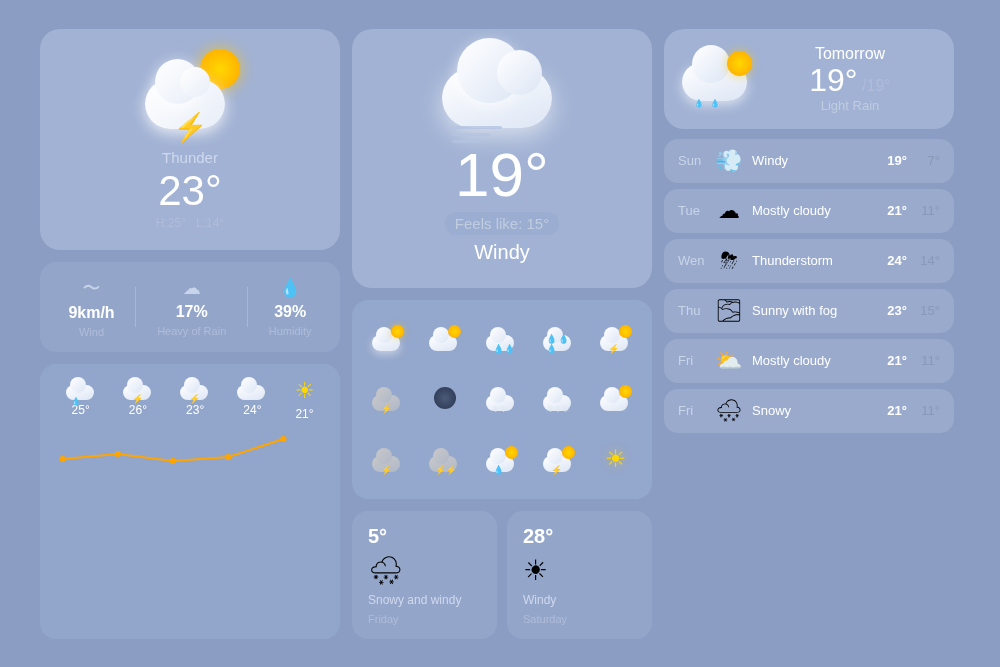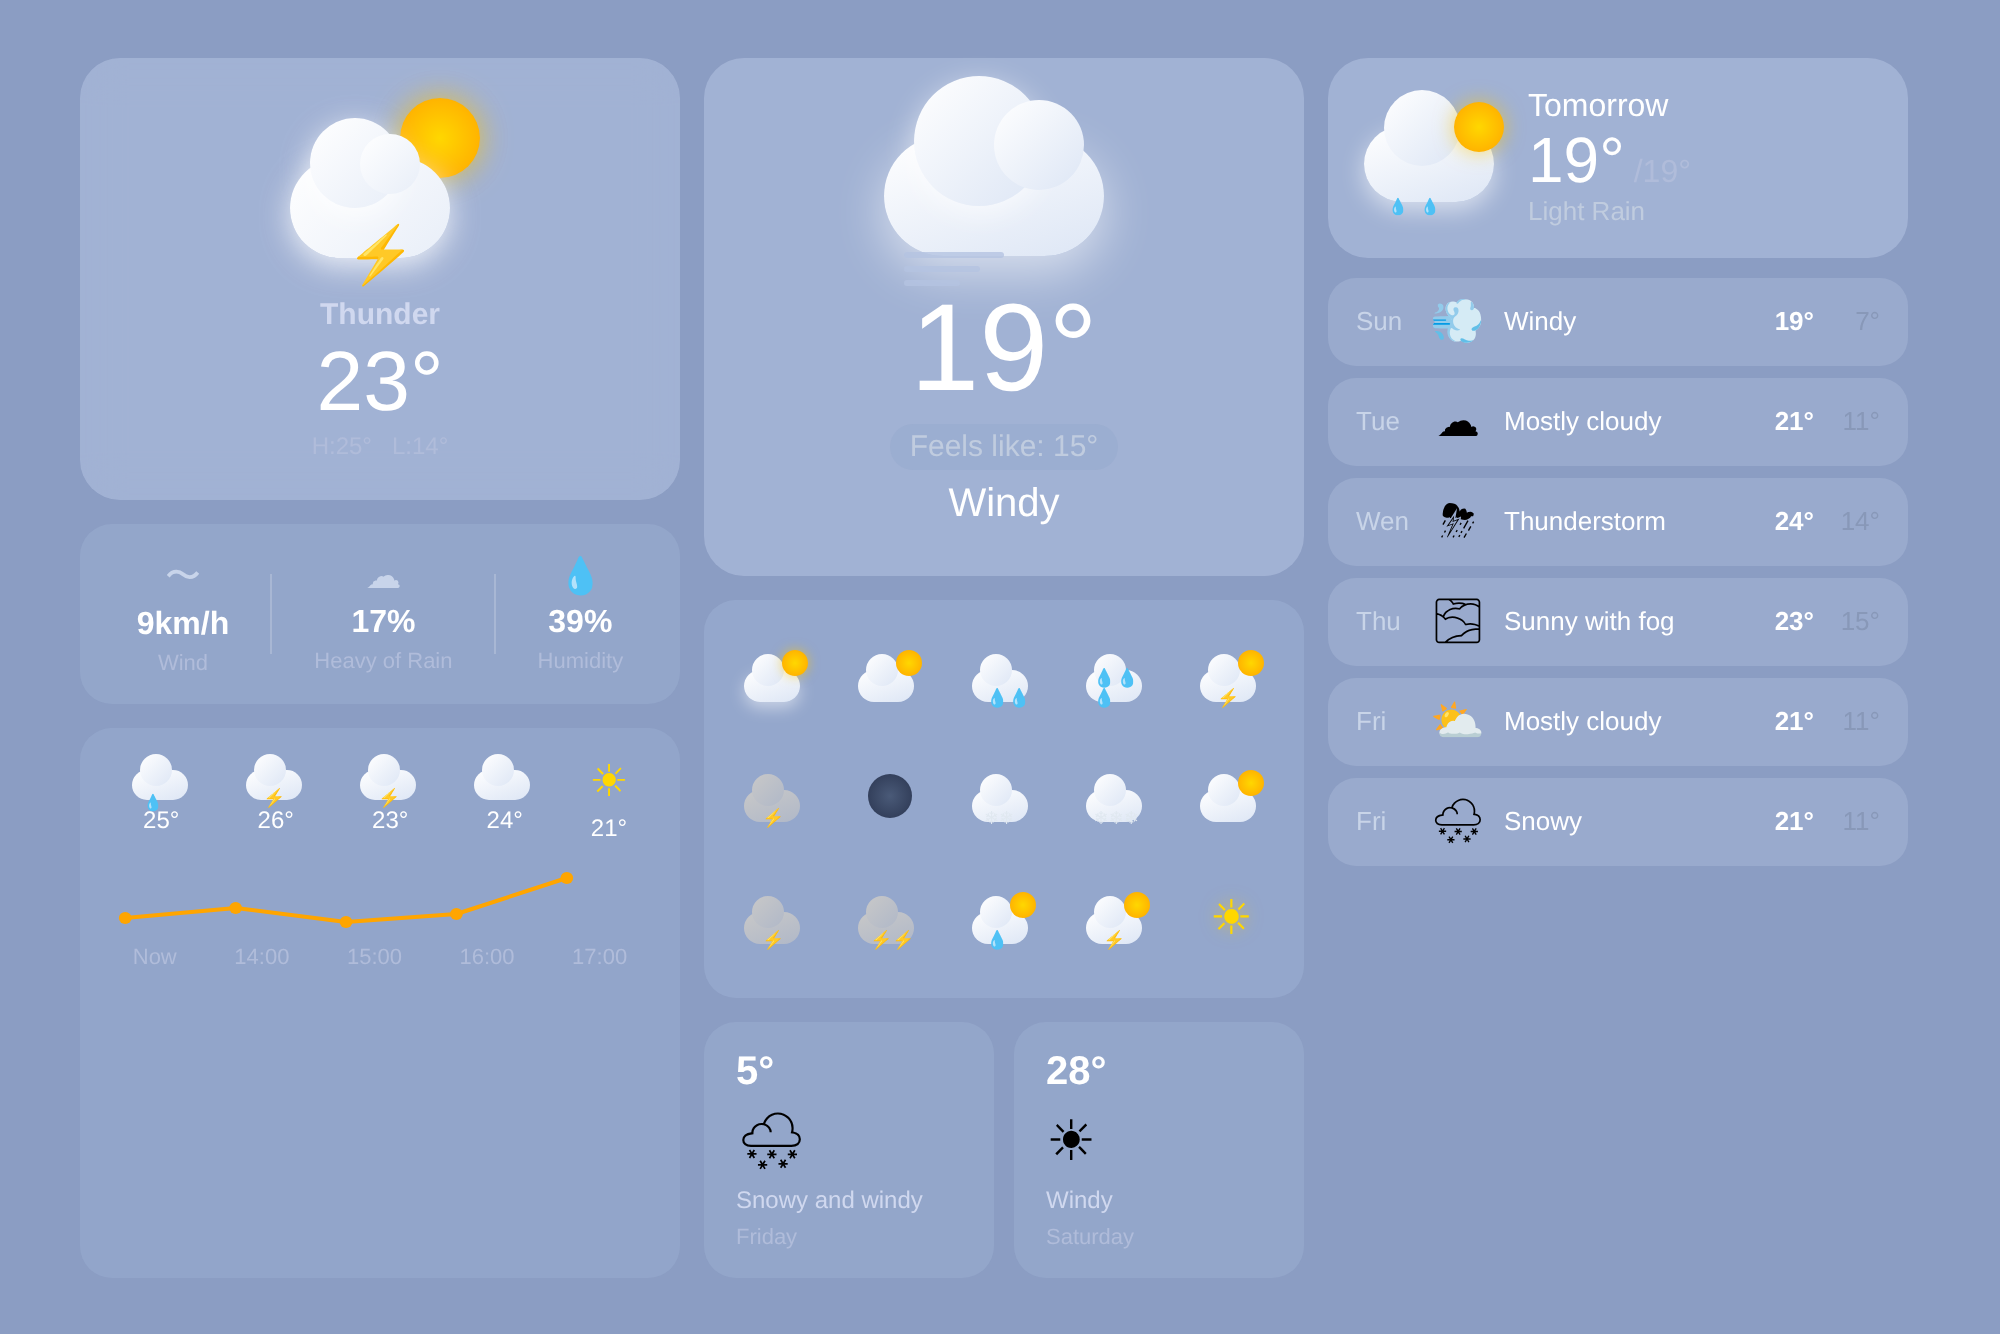--- a/index.html
+++ b/index.html
@@ -101,21 +101,20 @@
       position: absolute;
       bottom: -5px;
       left: 38px;
       color: #FFA500;
     }
 
     .condition-label {
       color: #d0d8ef;
       font-size: 15px;
       margin-bottom: 4px;
-      font-weight: bold;
     }
     .temp-main {
       color: #ffffff;
       font-size: 42px;
       font-weight: 300;
       line-height: 1;
     }
     .temp-range {
       color: #b0bcda;
       font-size: 12px;
@@ -389,20 +388,21 @@
       display: flex;
       gap: 6px;
     }
     .rain-drop {
       color: #a0b4d0;
       font-size: 8px;
     }
 
     .tomorrow-info {
       flex: 1;
+      text-align: center;
     }
     .tomorrow-label {
       color: #ffffff;
       font-size: 16px;
       font-weight: 500;
     }
     .tomorrow-temp {
       color: #ffffff;
       font-size: 32px;
       font-weight: 300;
@@ -584,27 +584,20 @@
         <svg class="chart-line" viewBox="0 0 260 40" preserveAspectRatio="none">
           <polyline points="10,30 62,25 114,32 166,28 218,10" fill="none" stroke="#FFA500" stroke-width="2" stroke-linecap="round" stroke-linejoin="round"></polyline>
           <circle cx="10" cy="30" r="3" fill="#FFA500"></circle>
           <circle cx="62" cy="25" r="3" fill="#FFA500"></circle>
           <circle cx="114" cy="32" r="3" fill="#FFA500"></circle>
           <circle cx="166" cy="28" r="3" fill="#FFA500"></circle>
           <circle cx="218" cy="10" r="3" fill="#FFA500"></circle>
         </svg>
       </div>
 
-      <div class="hourly-times">
-        <span class="time-label">Now</span>
-        <span class="time-label">14:00</span>
-        <span class="time-label">15:00</span>
-        <span class="time-label">16:00</span>
-        <span class="time-label">17:00</span>
-      </div>
     </div>
 
   </div>
 
   <div class="middle-col">
 
     <div class="main-weather-card">
       <div class="cloud-large">
         <div class="cloud-body-lg"></div>
         <div class="wind-lines">

